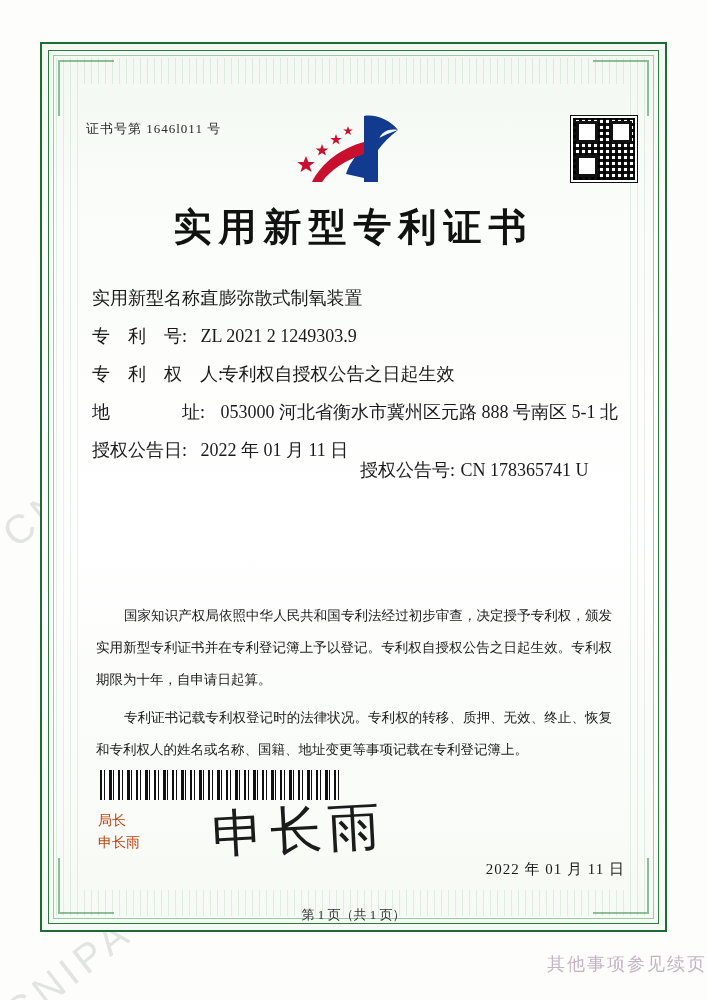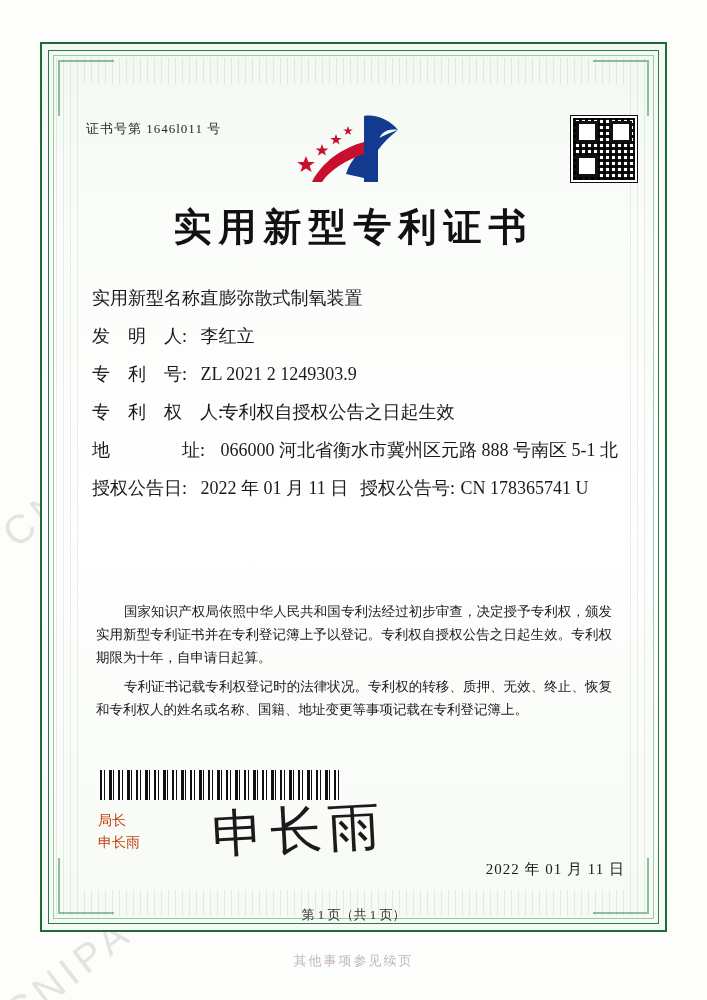--- a/index.html
+++ b/index.html
@@ -162,29 +162,29 @@
     width: 104px;
     letter-spacing: 0px;
   }
   .fvalue { display: inline-block; }
 
   .frow.two .fvalue { display: inline-block; }
   .second-label {
     position: absolute;
     left: 268px; top: 0;
   }
-  .second-label .flabel { width: 96px; }
+  .second-label .flabel { width: 96px; margin-top: 20px; }
 
   
   .body-text {
     position: absolute;
     left: 96px; top: 600px;
     width: 516px;
     font-size: 13.5px;
-    line-height: 23px;
+    line-height: 32px;
     color: #1a1a1a;
     text-align: justify;
   }
   .body-text p { margin: 0 0 6px 0; text-indent: 28px; }
 
   
   .barcode {
     position: absolute;
     left: 100px; top: 770px;
     width: 240px; height: 30px;
@@ -226,22 +226,22 @@
     text-align: center;
     font-size: 13px;
     color: #333;
   }
 
   
   .footer-note {
     position: absolute;
     left: 0; right: 0;
     top: 952px;
-    text-align: center;
-    font-size: 13px;
+    text-align: right;
+    font-size: 18px;
     color: rgba(150,120,150,0.55);
     letter-spacing: 2px;
   }
 </style>
 </head>
 <body>
 
 <div class="page">
 
   <div class="watermark-layer">
@@ -288,39 +288,35 @@
 
   <div class="title">实用新型专利证书</div>
 
   <div class="fields">
 
     <div class="frow">
       <span class="flabel">实用新型名称:</span>
       <span class="fvalue">直膨弥散式制氧装置</span>
     </div>
 
-    <div class="frow">
-      <span class="flabel">发　明　人:</span>
-      <span class="fvalue">李红立</span>
-    </div>
 
     <div class="frow">
       <span class="flabel">专　利　号:</span>
       <span class="fvalue">ZL 2021 2 1249303.9</span>
     </div>
 
 
     <div class="frow">
       <span class="flabel" style="width:124px">专　利　权　人:</span>
       <span class="fvalue">专利权自授权公告之日起生效</span>
     </div>
 
     <div class="frow">
       <span class="flabel" style="width:124px">地　　　　址:</span>
-      <span class="fvalue">066000 河北省衡水市冀州区元路 888 号南区 5-1 北</span>
+      <span class="fvalue">053000 河北省衡水市冀州区元路 888 号南区 5-1 北</span>
     </div>
 
     <div class="frow two">
       <span class="flabel" style="width:104px">授权公告日:</span>
       <span class="fvalue">2022 年 01 月 11 日</span>
       <span class="second-label">
         <span class="flabel">授权公告号:</span>
         <span class="fvalue">CN 178365741 U</span>
       </span>
     </div>

